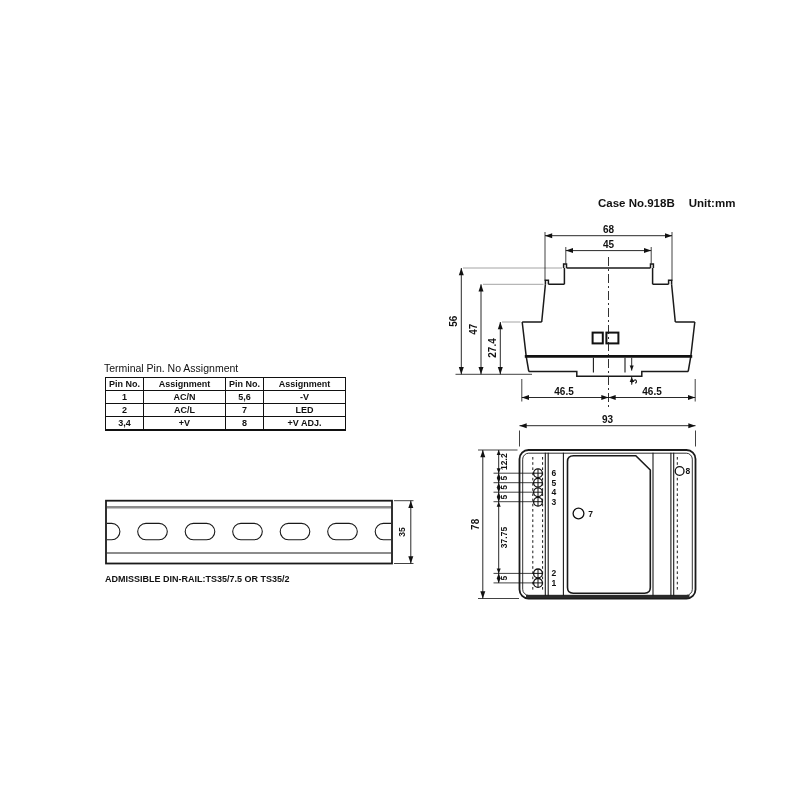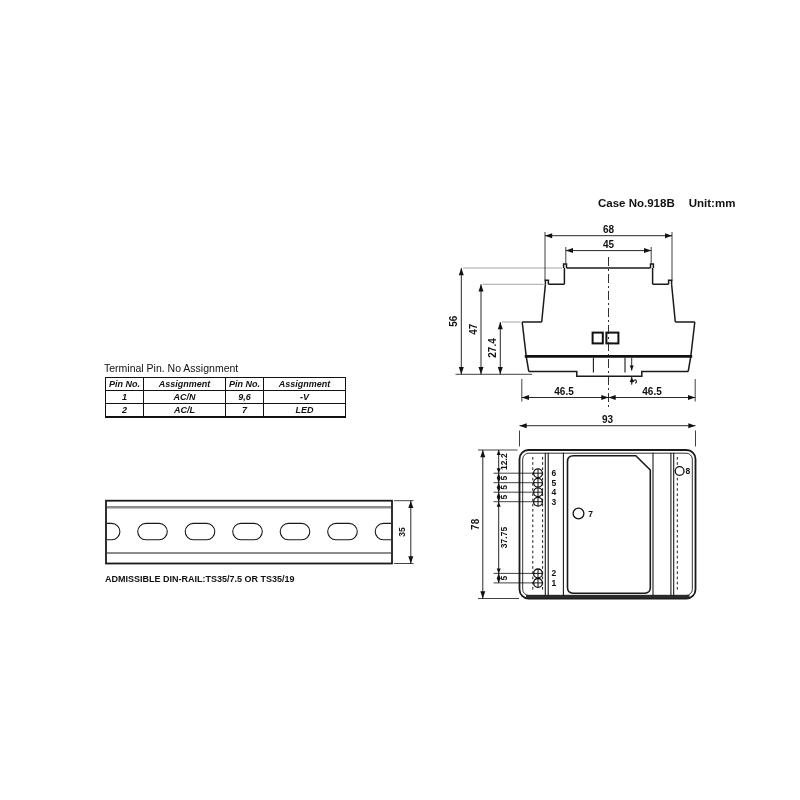--- a/index.html
+++ b/index.html
@@ -6,21 +6,21 @@
   .canvas{position:relative;width:800px;height:800px;background:#ffffff;overflow:hidden;
           font-family:"Liberation Sans",sans-serif;color:#111;}
   .abs{position:absolute;}
   .case-header{position:absolute;left:598px;top:197px;font-size:11.5px;font-weight:bold;white-space:nowrap;}
   .case-header .unit{margin-left:14px;}
   .tbl-title{position:absolute;left:104px;top:362px;font-size:10.5px;font-weight:normal;}
   table.pintbl{position:absolute;left:105px;top:377px;border-collapse:collapse;
                font-size:9px;font-weight:bold;table-layout:fixed;}
   table.pintbl td,table.pintbl th{border:1px solid #111;padding:0;height:12px;line-height:12px;
                font-weight:bold;overflow:hidden;white-space:nowrap;}
-  table.pintbl{border-bottom:2.2px solid #111;font-style:italic;}
+  table.pintbl{border-bottom:2.2px solid #111;}
   td.c,th.c{text-align:center;width:37px;}
   td.l,th.l{text-align:center;padding-left:4px;width:81px;}
   .rail-caption{position:absolute;left:105px;top:574px;font-size:9px;font-weight:bold;letter-spacing:0;}
   svg text{font-family:"Liberation Sans",sans-serif;font-weight:bold;fill:#111;}
   .dim{font-size:10px;}
   .dimsm{font-size:8.5px;}
   .outline{stroke:#1a1a1a;stroke-width:1.5;fill:none;stroke-linejoin:miter;}
   .thin{stroke:#1a1a1a;stroke-width:1.1;fill:none;}
   .dimln{stroke:#111;stroke-width:0.9;fill:none;}
   .extln{stroke:#111;stroke-width:0.8;fill:none;}
@@ -43,33 +43,39 @@
     <tbody>
         <tr>
       <th class="c">Pin No.</th>
       <th class="l">Assignment</th>
       <th class="c">Pin No.</th>
       <th class="l">Assignment</th>
     </tr>
     <tr>
       <td class="c">1</td>
       <td class="l">AC/N</td>
-      <td class="c">9,6</td>
+      <td class="c">5,6</td>
       <td class="l">-V</td>
     </tr>
     <tr>
       <td class="c">2</td>
       <td class="l">AC/L</td>
       <td class="c">7</td>
       <td class="l">LED</td>
     </tr>
+    <tr>
+      <td class="c">3,4</td>
+      <td class="l">+V</td>
+      <td class="c">8</td>
+      <td class="l">+V ADJ.</td>
+    </tr>
   </tbody>
     </table>
 
-  <div class="rail-caption">ADMISSIBLE DIN-RAIL:TS35/7.5 OR TS35/19</div>
+  <div class="rail-caption">ADMISSIBLE DIN-RAIL:TS35/7.5 OR TS35/2</div>
 
   <svg class="abs" style="left:0;top:0;" width="800" height="800" viewBox="0 0 800 800">
     <defs>
       <marker id="arr" viewBox="0 0 8 6" markerWidth="8" markerHeight="6" refX="7.5" refY="3" orient="auto-start-reverse" markerUnits="userSpaceOnUse">
         <path d="M0.3,0.5 L7.5,3 L0.3,5.5 Z" fill="#111"></path>
       </marker>
       <marker id="arrS" viewBox="0 0 6 5" markerWidth="6" markerHeight="5" refX="5.2" refY="2.5" orient="auto-start-reverse" markerUnits="userSpaceOnUse">
         <path d="M0.2,0.5 L5.2,2.5 L0.2,4.5 Z" fill="#111"></path>
       </marker>
       <clipPath id="railclip">

